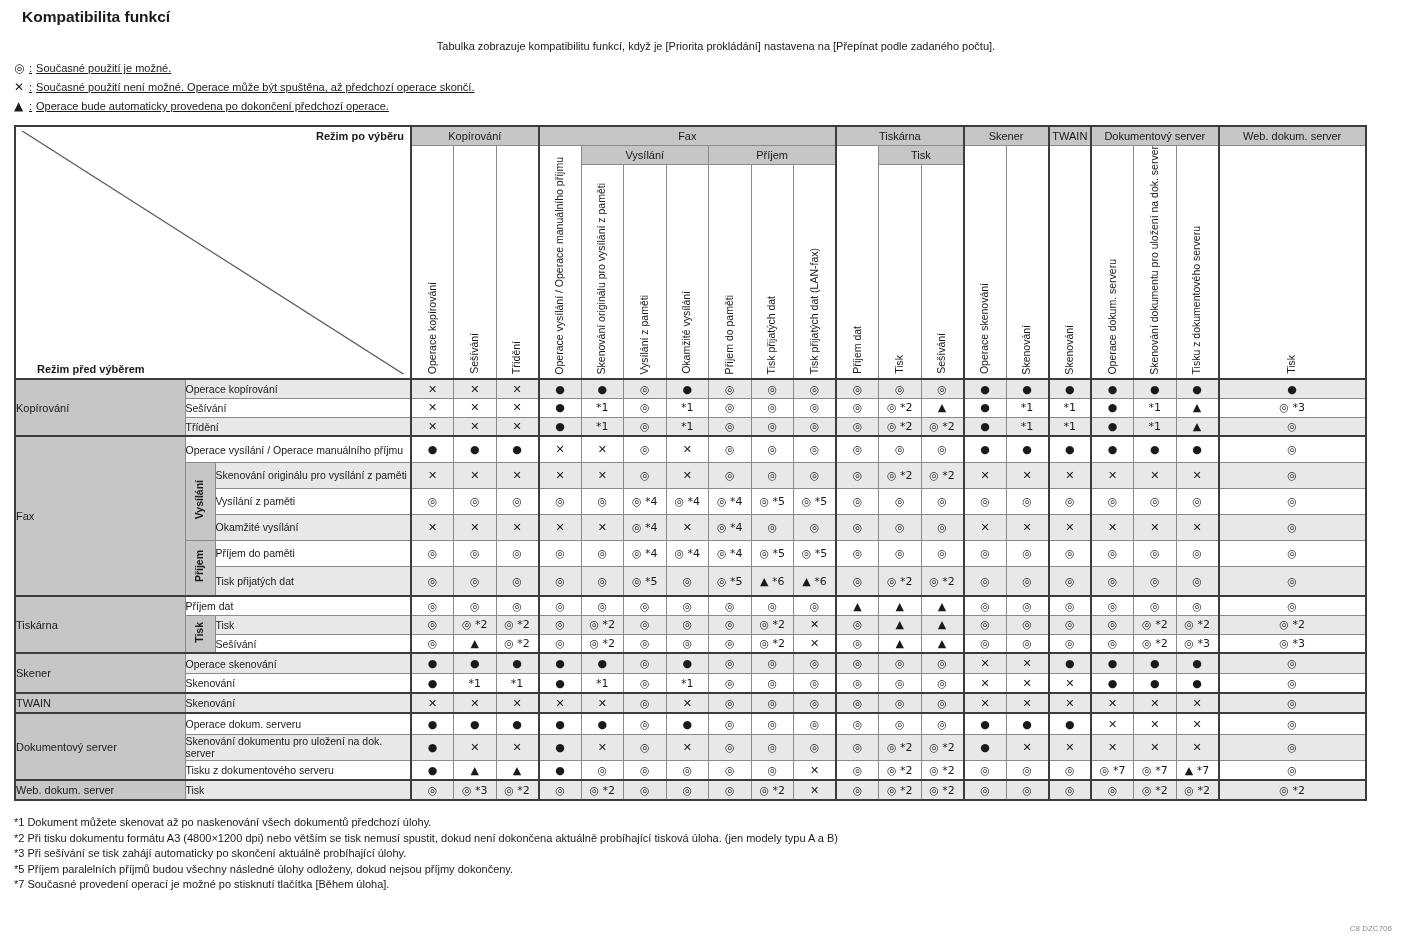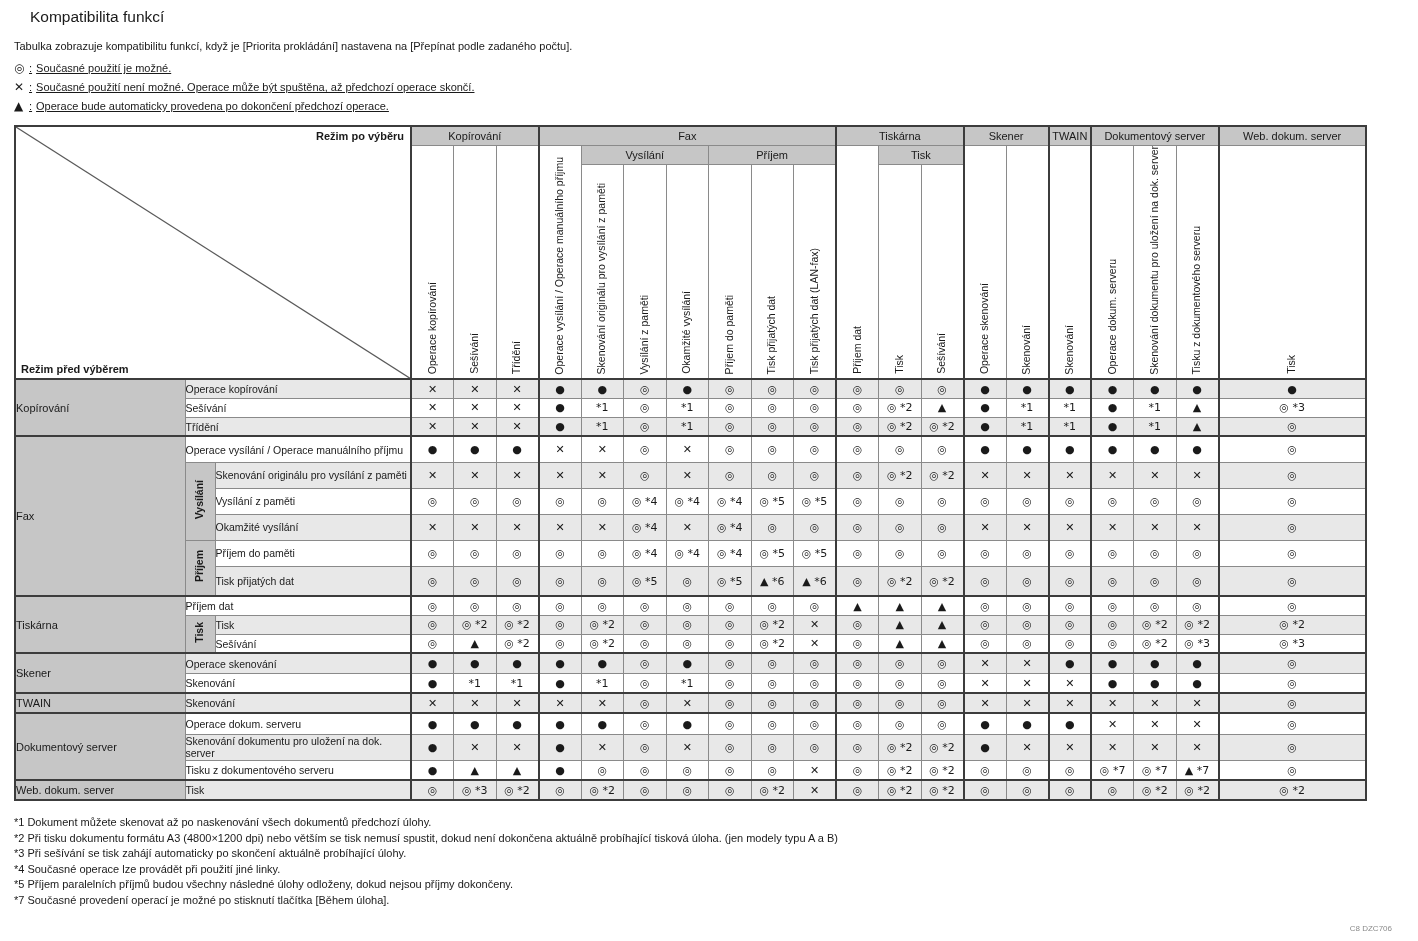--- a/index.html
+++ b/index.html
@@ -2,41 +2,41 @@
 <html><head>
 <meta charset="utf-8">
 <style>
   html,body { margin:0; padding:0; }
   body {
     width:1418px; height:941px; background:#ffffff; position:relative; overflow:hidden;
     font-family:"Liberation Sans","DejaVu Sans",sans-serif; color:#1a1a1a;
     -webkit-font-smoothing:antialiased;
   }
   .page { padding:8px 0 0 14px; }
-  h1.title { font-size:15.5px; font-weight:normal; margin:0 0 14px 16px; }
-  .intro { font-size:11px; margin:0 0 7px 0; }
+  h1.title { font-size:15.5px; font-weight:bold; margin:0 0 14px 8px; }
+  .intro { font-size:11px; margin:0 0 7px 0;text-align:center; }
   .legend-row { font-size:11px; line-height:19px; white-space:nowrap;text-decoration:underline; }
   .legend-sym { font-size:12px; display:inline-block; min-width:13px; font-family:"DejaVu Sans",sans-serif; }
   .legend-sep { padding:0 4px 0 2px; }
 
   table#matrix { table-layout:fixed; border-collapse:collapse; width:1351px; margin-top:9px;
     border:2px solid #3c3c3c; }
   #matrix th, #matrix td { border:1px solid #8a8a8a; padding:0; font-weight:normal; overflow:hidden; }
   .gl { border-left:2px solid #3c3c3c !important; }
   .gt { border-top:2px solid #3c3c3c !important; }
 
   .ghead, .subhead { background:#c6c6c6; font-weight:bold; font-size:11px; text-align:center; }
   .vcell { background:#ffffff; vertical-align:bottom; text-align:center; padding:2px 1px 5px 1px; }
   .vtext { writing-mode:vertical-rl; transform:rotate(180deg); font-size:10.5px; line-height:1.12;
     text-align:left; display:inline-block; }
 
-  .corner { background:#ffffff; position:relative; padding:0; }
+  .corner { background:#ffffff; position:relative; padding:0;border-radius:18px; }
   .corner svg { position:absolute; left:0; top:0; width:100%; height:100%; display:block; }
   .corner-tr { position:absolute; top:3px; right:6px; font-weight:bold; font-size:11px; }
-  .corner-bl { position:absolute; bottom:3px; left:5px; font-weight:bold; font-size:11px; }
+  .corner-bl { position:absolute; bottom:3px; left:21px; font-weight:bold; font-size:11px; }
 
   .rowgroup { background:#c6c6c6; font-weight:bold; font-size:11px; text-align:left;
     padding:2px 4px; vertical-align:middle; }
   .vrow { background:#c6c6c6; text-align:center; vertical-align:middle; }
   .vrow .vtext { font-weight:bold; }
   .rlabel { font-size:10.5px; text-align:left; padding:1px 4px; vertical-align:middle; line-height:1.15; }
   .sym { text-align:center; vertical-align:middle; font-size:11px; white-space:nowrap;
     font-family:"DejaVu Sans","Liberation Sans",sans-serif; }
   .shade { background:#e8e8e8; }
   .plain { background:#ffffff; }
@@ -574,18 +574,17 @@
           <td class="sym shade gt">◎ *2</td>
           <td class="sym shade gt">◎ *2</td>
           <td class="sym shade gt gl">◎ *2</td>
         </tr>
       </tbody>
     </table>
   <div id="footnotes">
       <div class="fn-row"><span class="fn-marker">*1</span><span class="fn-text">Dokument můžete skenovat až po naskenování všech dokumentů předchozí úlohy.</span></div>
       <div class="fn-row"><span class="fn-marker">*2</span><span class="fn-text">Při tisku dokumentu formátu A3 (4800×1200 dpi) nebo větším se tisk nemusí spustit, dokud není dokončena aktuálně probíhající tisková úloha. (jen modely typu A a B)</span></div>
       <div class="fn-row"><span class="fn-marker">*3</span><span class="fn-text">Při sešívání se tisk zahájí automaticky po skončení aktuálně probíhající úlohy.</span></div>
-      <div class="fn-row"><span class="fn-marker">*4</span><span class="fn-text">Současné operace lze provádět při použití jiné linky.</span></div>
       <div class="fn-row"><span class="fn-marker">*5</span><span class="fn-text">Příjem paralelních příjmů budou všechny následné úlohy odloženy, dokud nejsou příjmy dokončeny.</span></div>
       <div class="fn-row"><span class="fn-marker">*7</span><span class="fn-text">Současné provedení operací je možné po stisknutí tlačítka [Během úloha].</span></div>
     </div>
 </div>
 <div class="doccode">C8 DZC706</div>
 
 </body></html>

